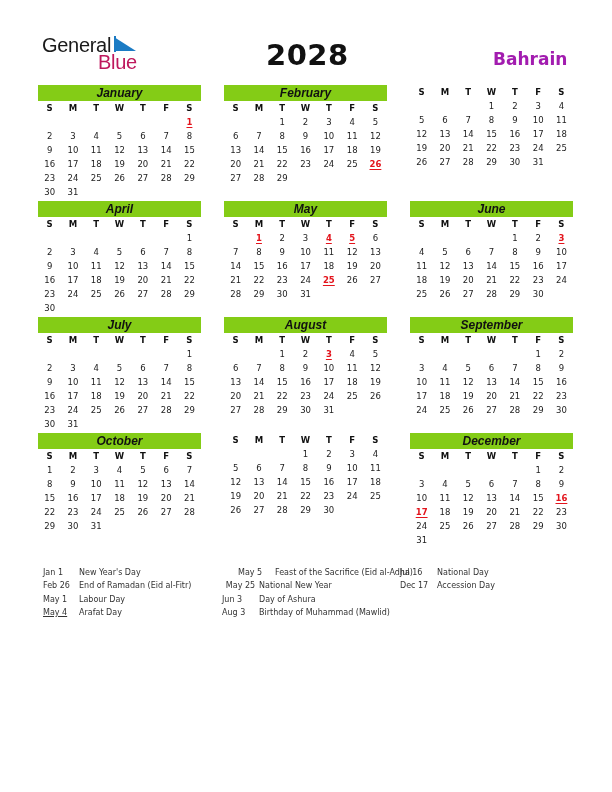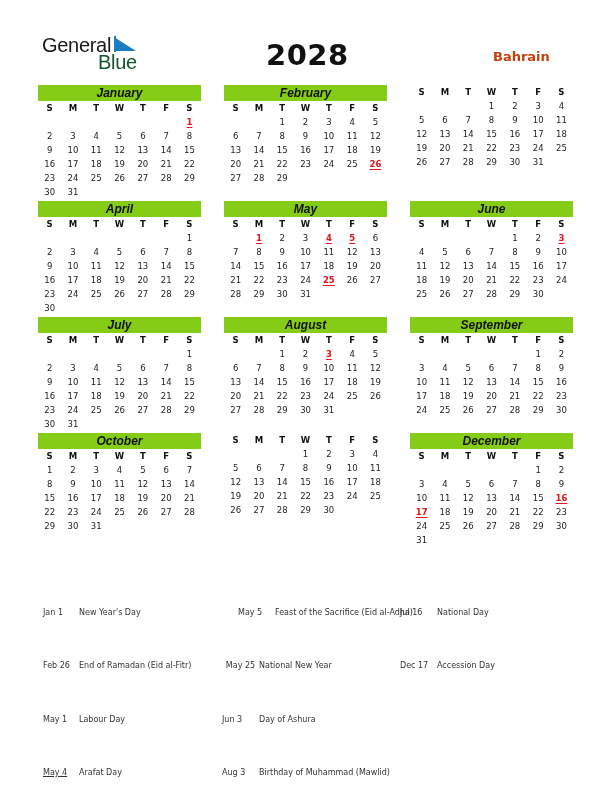--- a/index.html
+++ b/index.html
@@ -1,31 +1,31 @@
 <!DOCTYPE html>
 <html><head>
 <meta charset="utf-8">
 <style>
   html, body { margin:0; padding:0; background:#ffffff; }
   body { width:612px; height:792px; position:relative; overflow:hidden; font-family:"DejaVu Sans","Liberation Sans",sans-serif; color:#222; }
   .logo { position:absolute; left:42px; top:34px; width:100px; height:40px; }
   .logo .general { position:absolute; left:0; top:0; font-family:"Liberation Sans",sans-serif; font-size:20px; color:#1a1a1a; letter-spacing:-0.3px; }
-  .logo .blue { position:absolute; left:56px; top:17px; font-family:"Liberation Sans",sans-serif; font-size:20px; color:#14532d; letter-spacing:-0.3px; }
+  .logo .blue { position:absolute; left:56px; top:17px; font-family:"Liberation Sans",sans-serif; font-size:20px; color:#be185d; letter-spacing:-0.3px; }
   .logo .tri { position:absolute; left:72px; top:3px; width:0; height:0; border-left:22px solid #1b7bc4; border-top:14px solid transparent; }
   .logo .bar { position:absolute; left:72px; top:2px; width:2px; height:16px; background:#1b7bc4; }
   .year { position:absolute; left:266px; top:38px; font-family:"DejaVu Sans",sans-serif; font-weight:bold; font-size:29px; color:#111; letter-spacing:0.5px;text-align:right; }
-  .country { position:absolute; left:493px; top:49px; font-family:"DejaVu Sans",sans-serif; font-weight:bold; font-size:13px; color:#c2410c; }
+  .country { position:absolute; left:493px; top:49px; font-family:"DejaVu Sans",sans-serif; font-weight:bold; font-size:17px; color:#a21caf; }
   .month { position:absolute; width:163px; }
   .month .mhead { height:16px; background:#84cc16; text-align:center; font-family:Liberation Sans, sans-serif; font-style:italic; font-weight:bold; font-size:12px; line-height:16px; color:#111; }
   .month .grid { display:grid; grid-template-columns:repeat(7, 23.3px); margin-top:0; }
   .month .dow { height:14px; line-height:14px; font-size:8.5px; font-weight:bold; text-align:center; color:#111; }
   .month .day { height:14px; line-height:14px; font-size:8.5px; text-align:center; color:#222; }
   .month .day.hol { color:#e3141c; font-weight:bold; text-decoration:underline; text-decoration-thickness:1px; text-underline-offset:1.5px; }
   .holidays { position:absolute; top:566px; font-size:8px; color:#333; }
-  .holidays .row { height:13.3px; line-height:13.3px; white-space:nowrap;margin-top:40px; }
+  .holidays .row { height:13.3px; line-height:13.3px; white-space:nowrap; }
   .holidays .date { display:inline-block; }
 </style>
 </head>
 <body>
 
 <div class="logo">
   <span class="general">General</span>
   <span class="bar"></span>
   <span class="tri"></span>
   <span class="blue">Blue</span>

